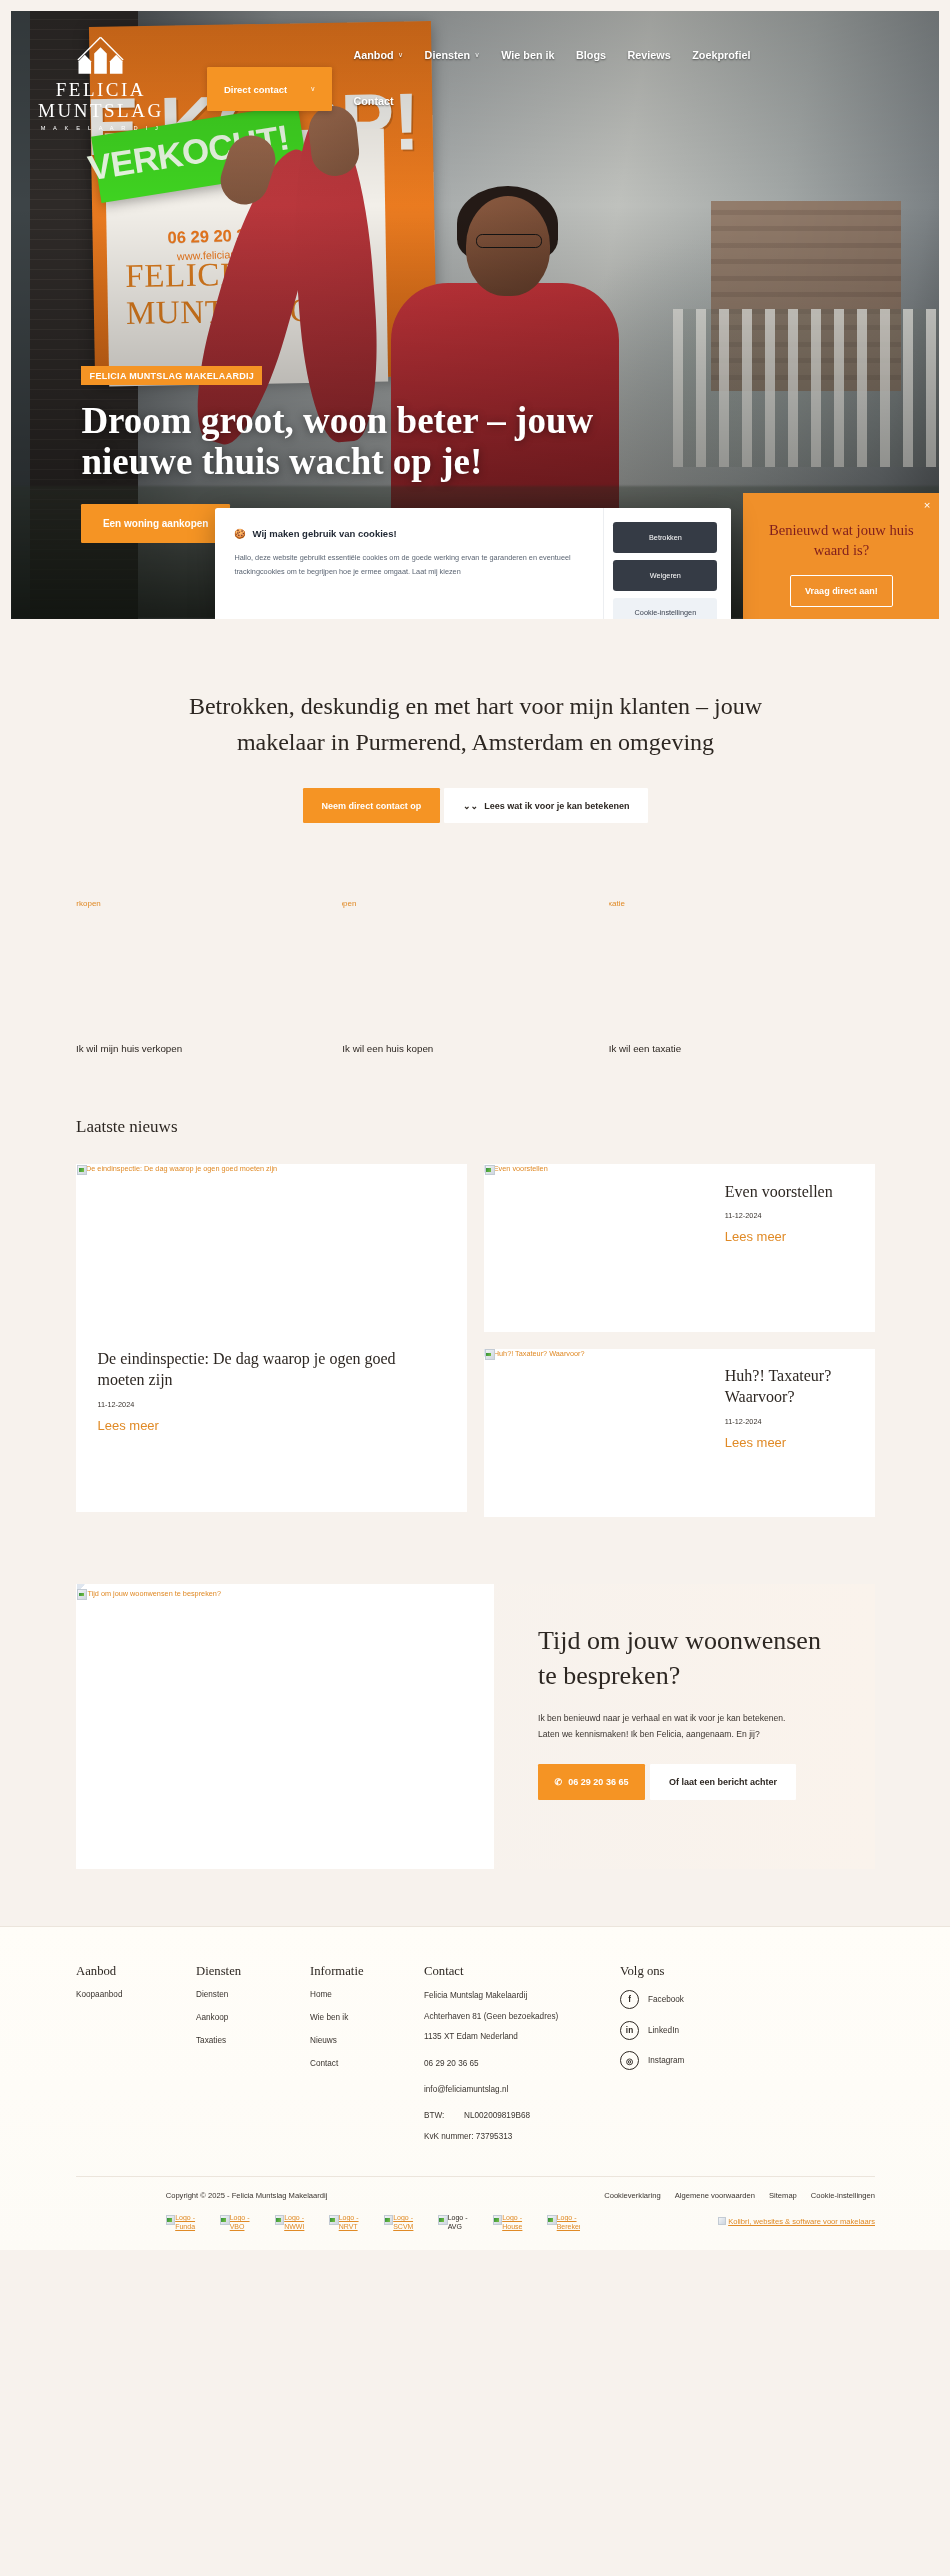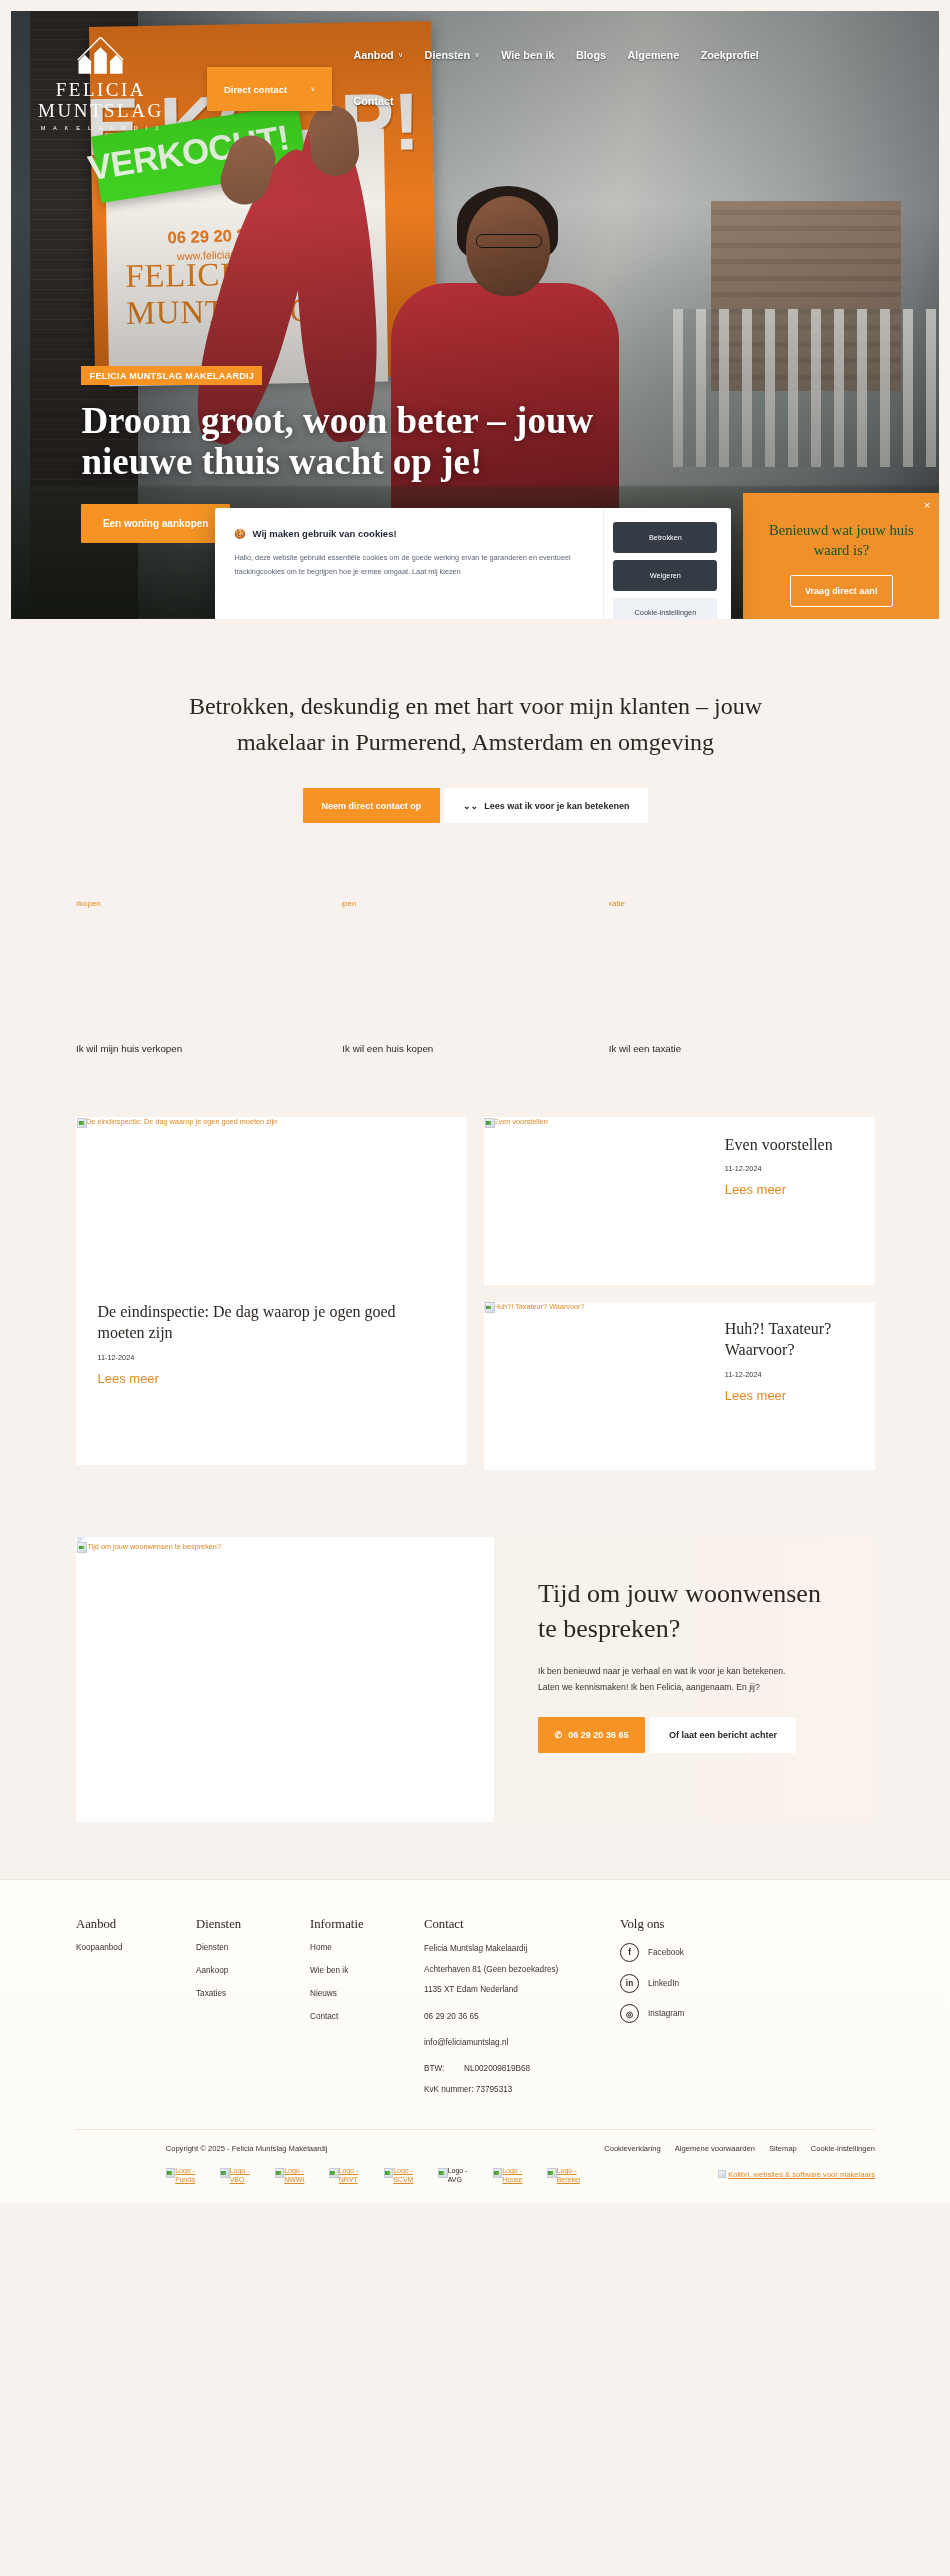--- a/index.html
+++ b/index.html
@@ -199,21 +199,21 @@
 
   
   .value-panel {
     position:absolute; right:0; top:482px; width:196px; min-height:143px;
     background:#f0902a; z-index:35; padding:28px 23px 23px 23px; text-align:center;
   }
   .value-close {
     position:absolute; right:9px; top:6.3px; color:#fff; font-size:11.4px; cursor:pointer; line-height:1;
   }
   .value-title {
-    font-family:"Liberation Serif", serif; color:#14532d;
+    font-family:"Liberation Serif", serif; color:#7f1d1d;
     font-size:14.6px; line-height:1.35; margin-bottom:14px;
   }
   .value-btn {
     display:inline-block; border:1px solid #fff; color:#fff;
     font-size:9px; font-weight:700; padding:10px 14px; cursor:pointer; background:transparent;
     border-radius:1.9px;
   }
 
   
   .cookie {
@@ -460,21 +460,21 @@
             <span>Diensten</span>
             <span class="caret">∨</span>
           </div>
           <div class="nav-link">
             <span>Wie ben ik</span>
           </div>
           <div class="nav-link">
             <span>Blogs</span>
           </div>
           <div class="nav-link">
-            <span>Algemene</span>
+            <span>Reviews</span>
           </div>
           <div class="nav-link">
             <span>Zoekprofiel</span>
           </div>
         </nav>
 
         <div class="nav-contact">Contact</div>
       </div>
 
       <div class="hero-text">
@@ -532,20 +532,21 @@
       <div class="svc-title">Ik wil een huis kopen</div>
     </div>
     <div class="svc">
       <span class="svc-img">Taxatie</span>
       <div class="svc-spacer"></div>
       <div class="svc-title">Ik wil een taxatie</div>
     </div>
   </section>
 
   <section class="news">
+    <h2>Laatste nieuws</h2>
     <div class="news-grid">
 
       <div class="news-col-left">
         <article class="card big">
           <span class="card-alt"><i></i>De eindinspectie: De dag waarop je ogen goed moeten zijn</span>
           <div class="card-body">
             <h3 class="card-title">De eindinspectie: De dag waarop je ogen goed moeten zijn</h3>
             <div class="card-date">11-12-2024</div>
             <span class="card-link">Lees meer</span>
           </div>

